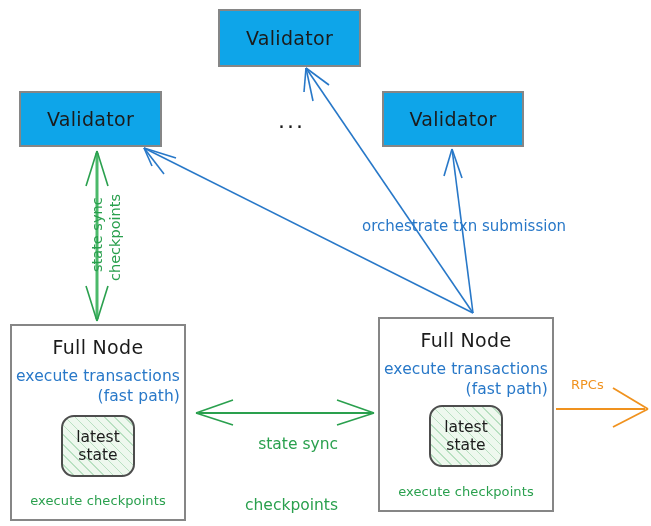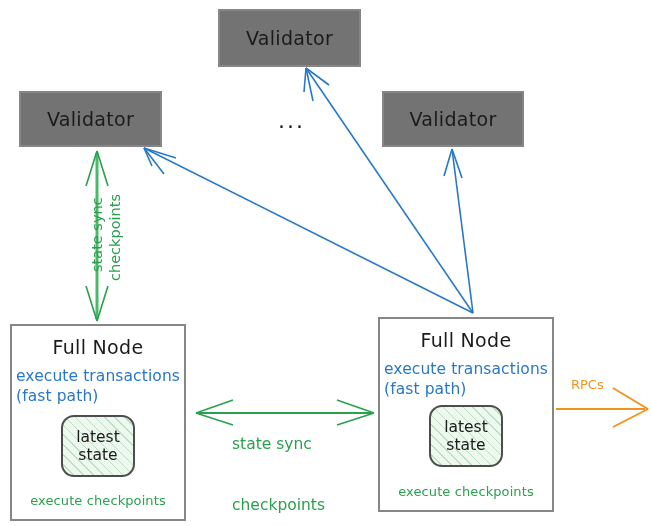--- a/index.html
+++ b/index.html
@@ -21,21 +21,21 @@
     width: 651px;
     height: 526px;
     pointer-events: none;
   }
 
   
   .vbox {
     position: absolute;
     box-sizing: border-box;
     border: 2px solid #868686;
-    background: #737373;
+    background: #0ea5e9;
     display: flex;
     align-items: center;
     justify-content: center;
     z-index: 3;
   }
   .vbox-label {
     font-size: 19px;
     color: #1b1b1b;
     letter-spacing: .3px;
   }
@@ -116,21 +116,21 @@
     white-space: pre;
   }
   .ellipsis {
     position: absolute;
     font-size: 22px;
     letter-spacing: 2px;
     color: #1b1b1b;
     z-index: 4;
   }
   .ctr2 {
-    text-align: left;
+    text-align: right;
     line-height: 1.3;
   }
 </style>
 </head>
 <body>
 
 <div id="canvas">
 
   <svg id="edges" viewBox="0 0 651 526" xmlns="http://www.w3.org/2000/svg">
 
@@ -214,20 +214,21 @@
       <span class="chip-line">latest</span>
       <span class="chip-line">state</span>
     </div>
     <div class="fn-foot" style="margin-top:17px;">execute checkpoints</div>
   </div>
 
   <div class="vert-lbl" style="left:89px; top:272px;">state sync</div>
 
   <div class="vert-lbl" style="left:107px; top:281px;">checkpoints</div>
 
+  <div class="lbl lbl-blue" style="left:362px; top:217px; font-size:15px;">orchestrate txn submission</div>
 
   <div class="lbl lbl-green ctr2" style="left:232px; top:394px; width:106px; font-size:15.5px;">
     <div>state sync</div>
     <div>checkpoints</div>
   </div>
 
   <div class="lbl lbl-orange" style="left:571px; top:377px; font-size:13px;">RPCs</div>
 
 </div>
 

